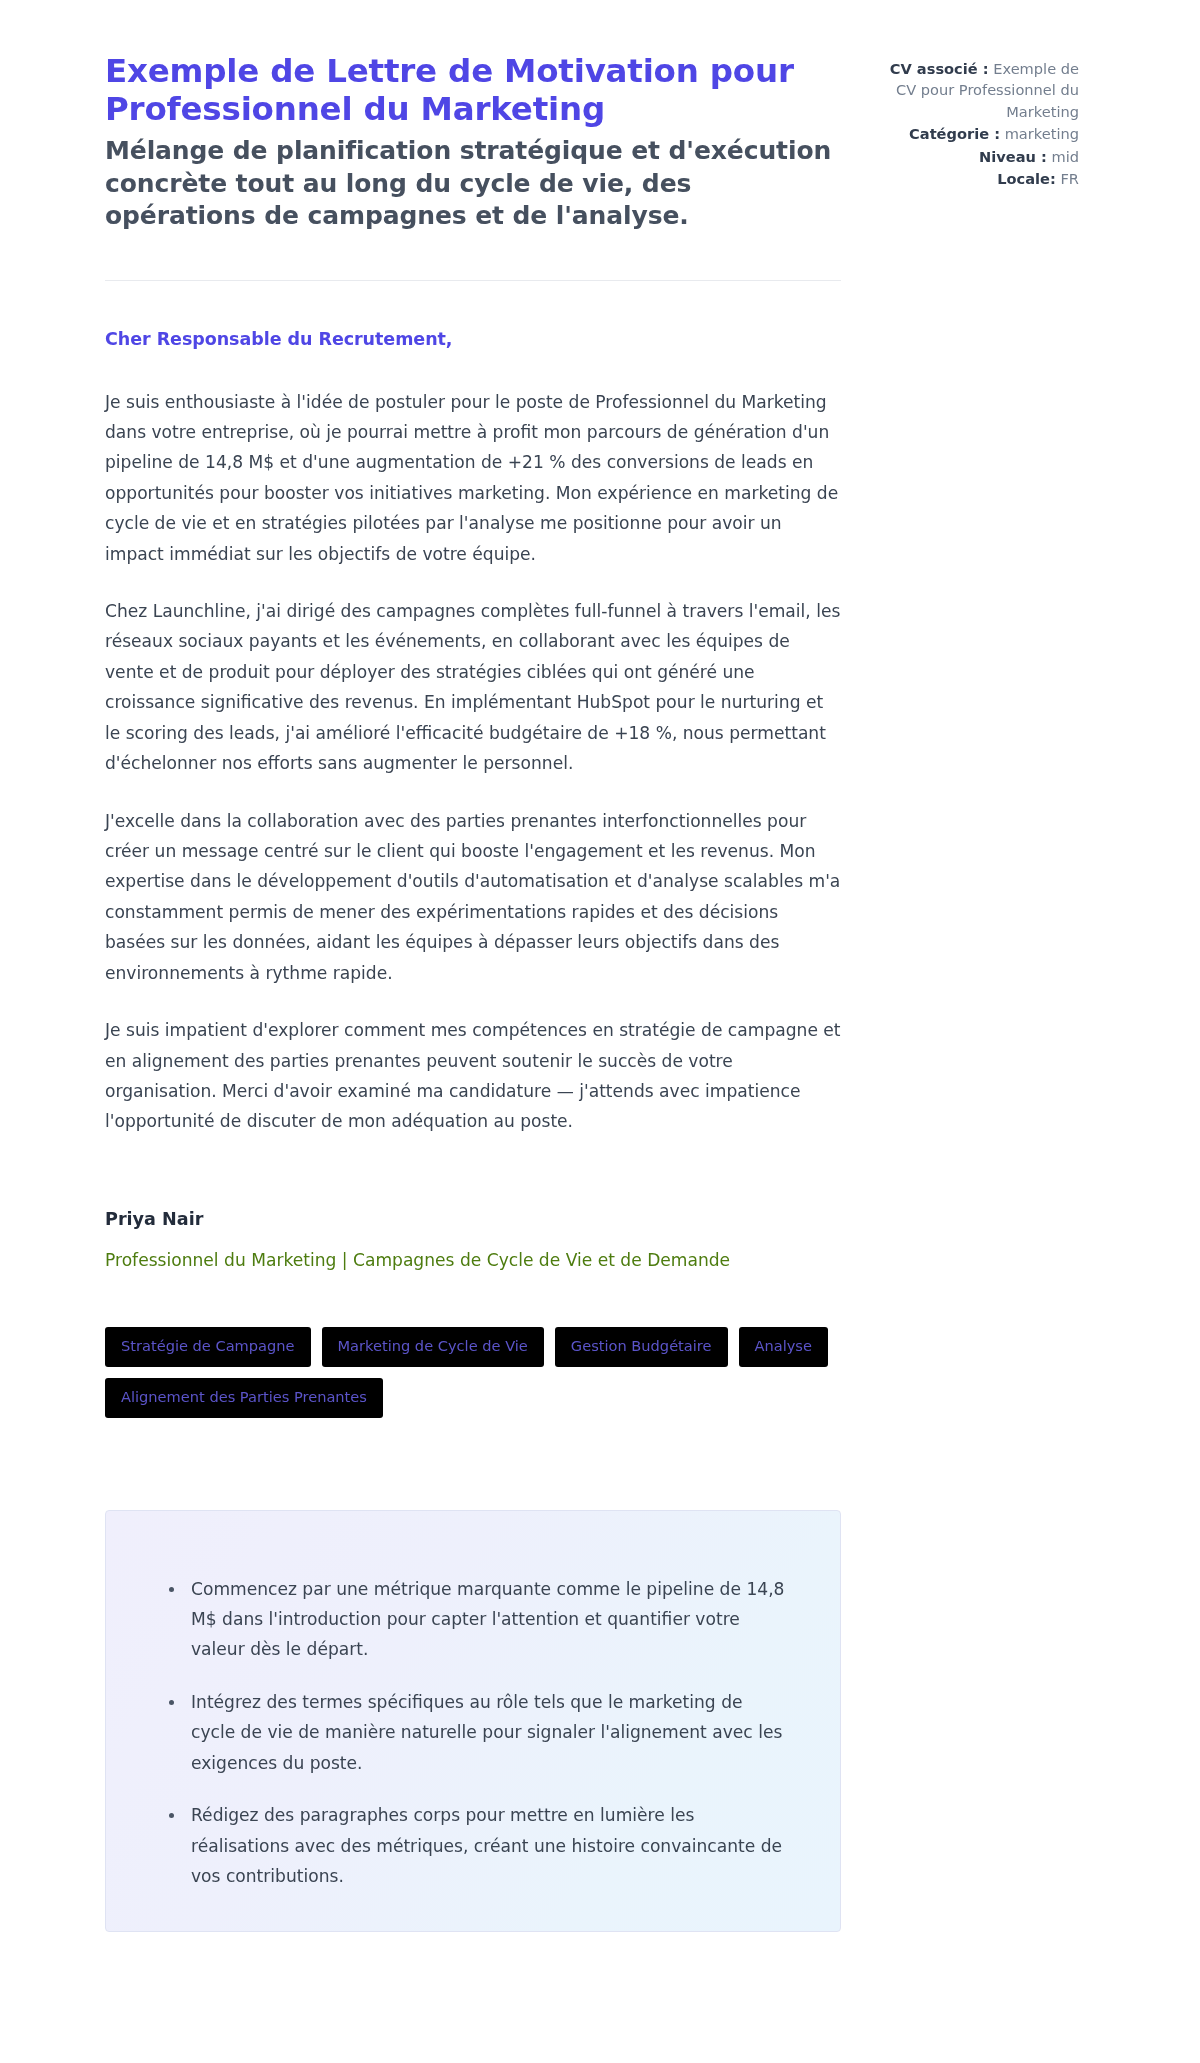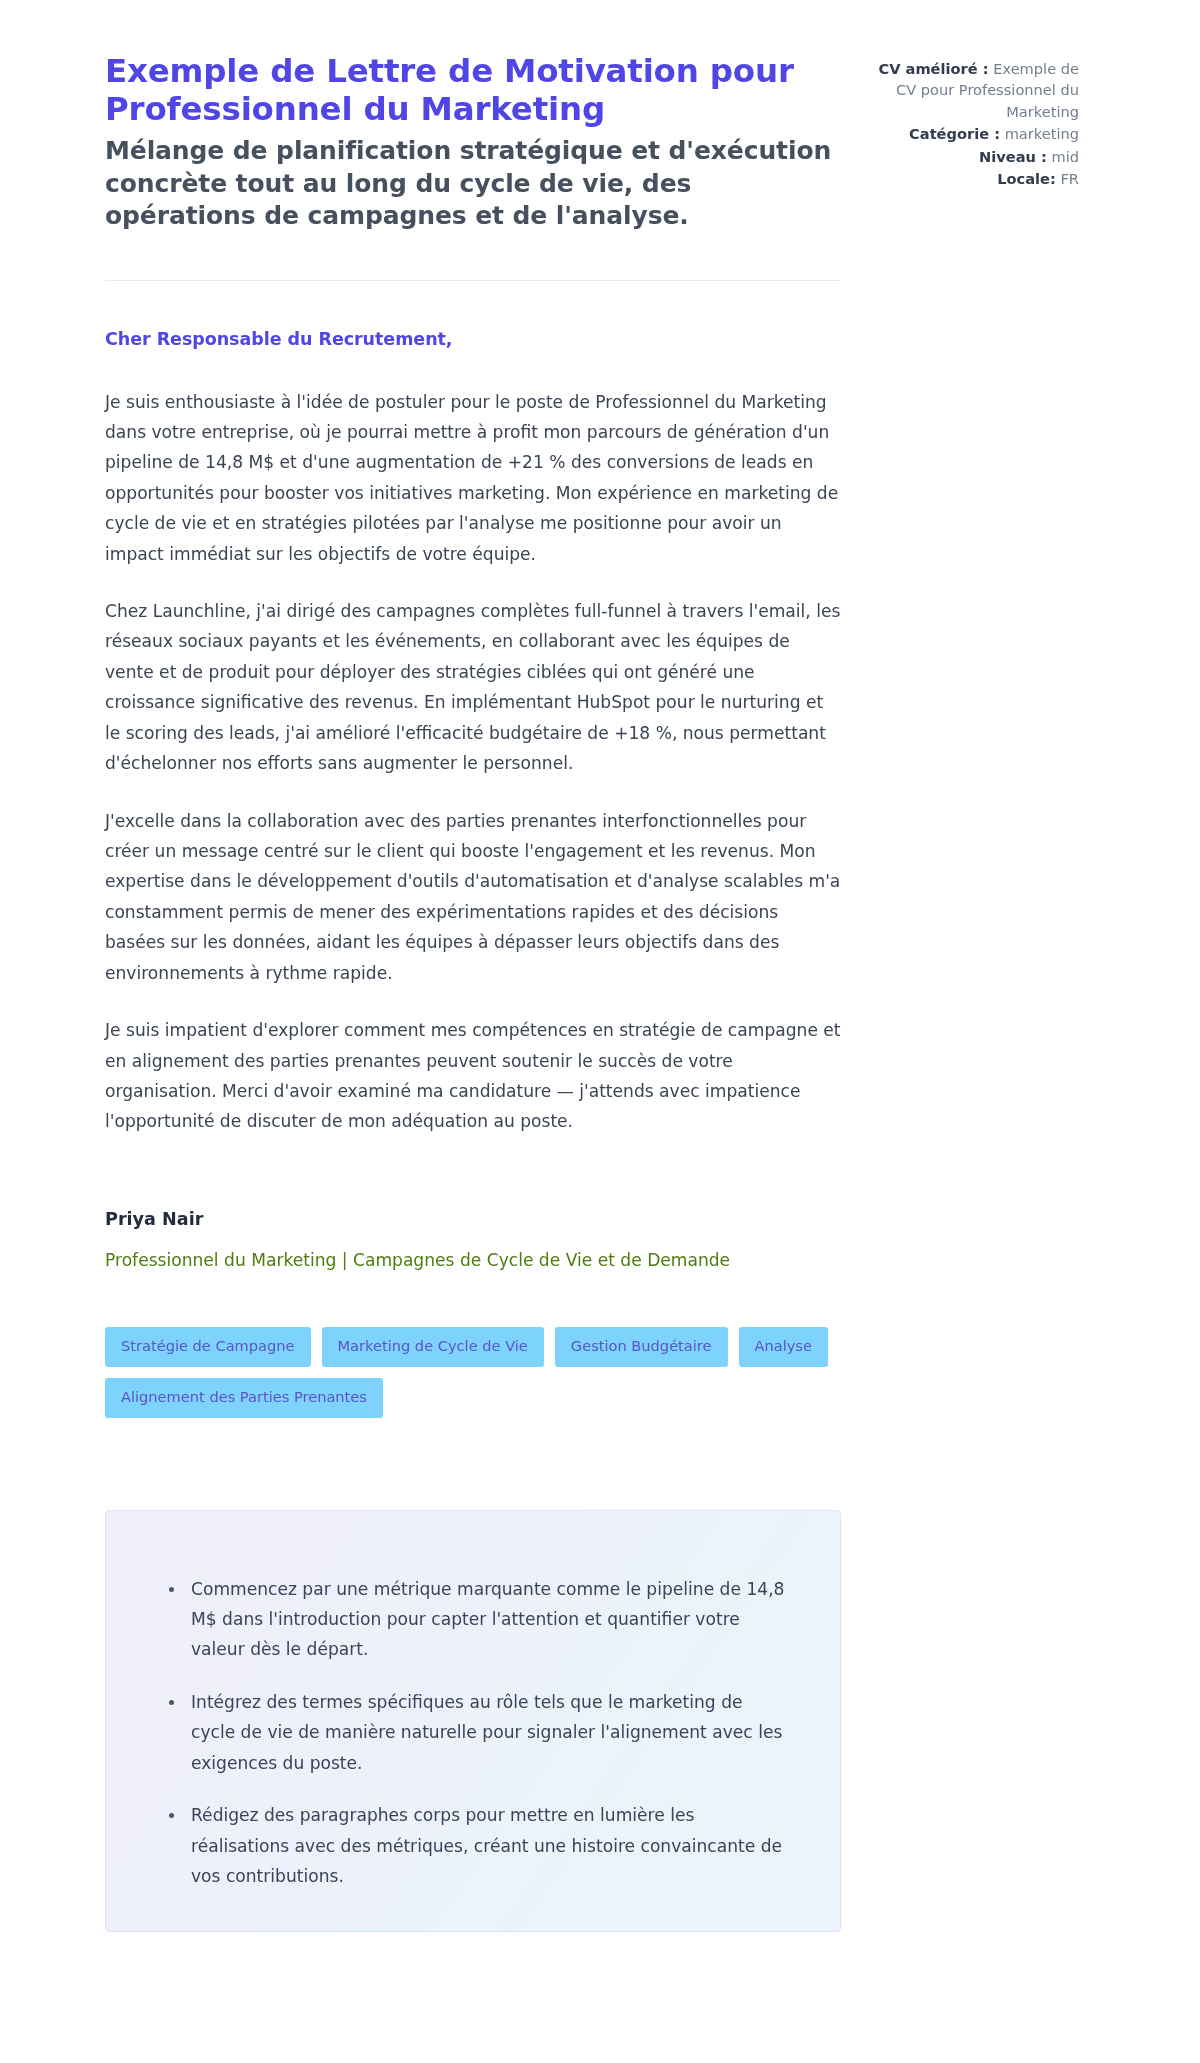--- a/index.html
+++ b/index.html
@@ -99,21 +99,21 @@
 
   
   .tags{
     margin-top:54px;
     display:flex;
     flex-wrap:wrap;
     gap:11px 11px;
     max-width:860px;
   }
   .tag{
-    background:#7dd3fc;
+    background:#000000;
     color:#5b54c9;
     font-size:14.6px;
     line-height:1;
     padding:12px 16px 13px;
     border-radius:3px;
     white-space:nowrap;
   }
 
   
   .callout{
@@ -162,21 +162,21 @@
 <div class="page">
 
   <div class="doc-header">
     <div class="header-left">
       <h1 class="doc-title">Exemple de Lettre de Motivation pour Professionnel du Marketing</h1>
       <p class="doc-subtitle">Mélange de planification stratégique et d'exécution concrète tout au long du cycle de vie, des opérations de campagnes et de l'analyse.</p>
     </div>
 
     <div class="meta">
       <div class="meta-row">
-        <span class="meta-label">CV amélioré :</span>
+        <span class="meta-label">CV associé :</span>
         <span class="meta-value">Exemple de CV pour Professionnel du Marketing</span>
       </div>
       <div class="meta-row">
         <span class="meta-label">Catégorie :</span>
         <span class="meta-value">marketing</span>
       </div>
       <div class="meta-row">
         <span class="meta-label">Niveau :</span>
         <span class="meta-value">mid</span>
       </div>

